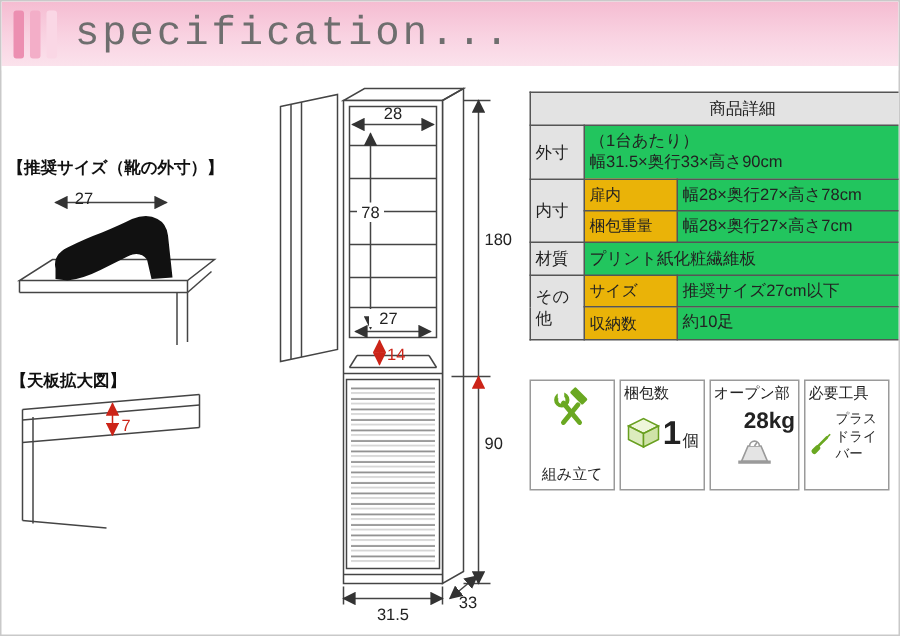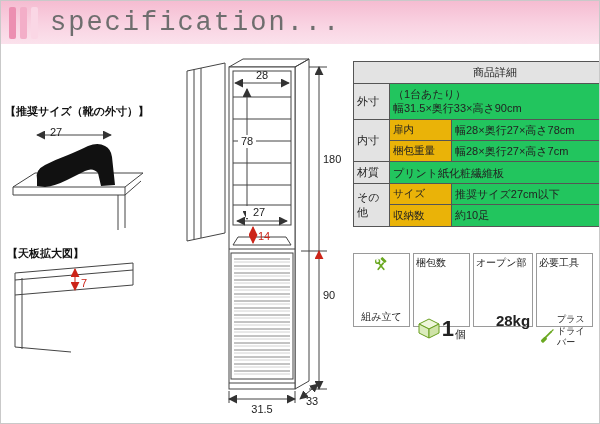--- a/index.html
+++ b/index.html
@@ -28,21 +28,21 @@
   table.spec { border-collapse:collapse; width:284px; font-size:11px; table-layout:fixed; }
   .spec th, .spec td { border:1px solid #555; padding:3px 3px; vertical-align:middle; text-align:left; }
   .spec th { background:#e3e3e3; font-weight:normal; text-align:center; }
   td.lbl { background:#e3e3e3; }
   td.sub { background:#eab308; font-size:10.5px; }
   td.val { background:#22c55e; white-space:pre-line; line-height:1.3; }
 
   .badges { display:flex; gap:3px; margin-top:26px; }
   .badge { width:68px; height:74px; border:1px solid #9a9a9a; background:#fff;
     padding:3px 2px; display:flex; flex-direction:column; align-items:center;
-    font-size:10px; line-height:1.15; color:#222;gap:40px; }
+    font-size:10px; line-height:1.15; color:#222; }
   .badge .blabel { align-self:flex-start; white-space:nowrap; }
   .badge.center .blabel { align-self:center; }
   .assembly { justify-content:space-between; }
   .pkg-row { display:flex; align-items:flex-end; gap:1px; margin-top:8px; }
   .big-num { font-size:22px; font-weight:bold; line-height:1; }
   .pkg-unit { font-size:11px; }
   .weight-val { font-size:15px; font-weight:bold; margin-top:4px;margin-left:20px; }
   .tool-row { display:flex; align-items:flex-end; gap:2px; margin-top:6px; }
   .tool-text { font-size:9px; white-space:pre-line; line-height:1.25; }
 </style>

